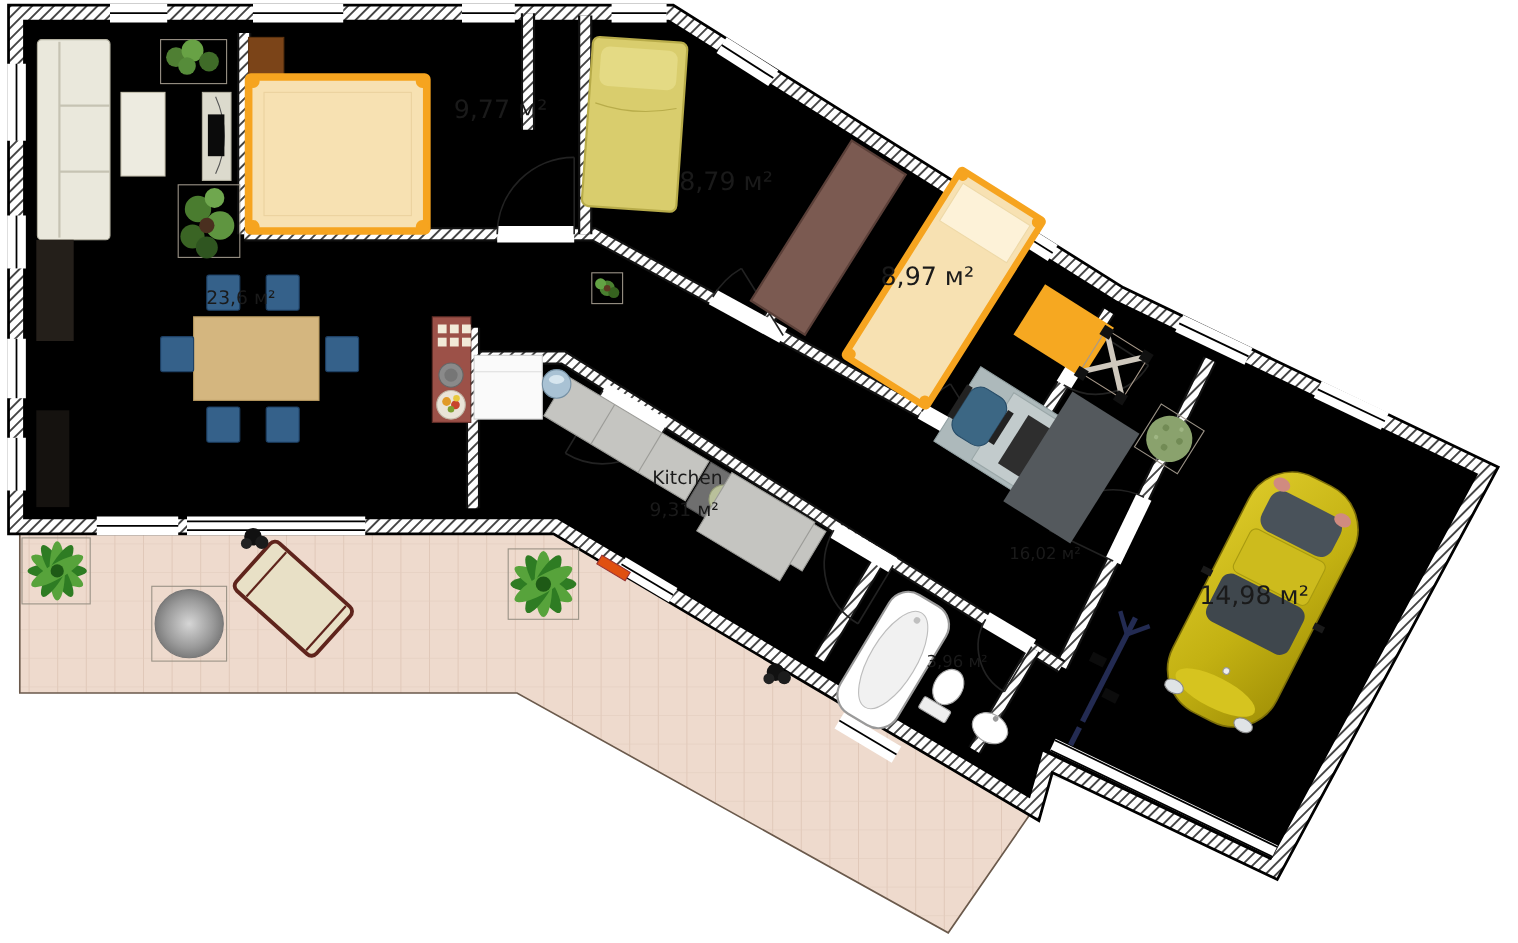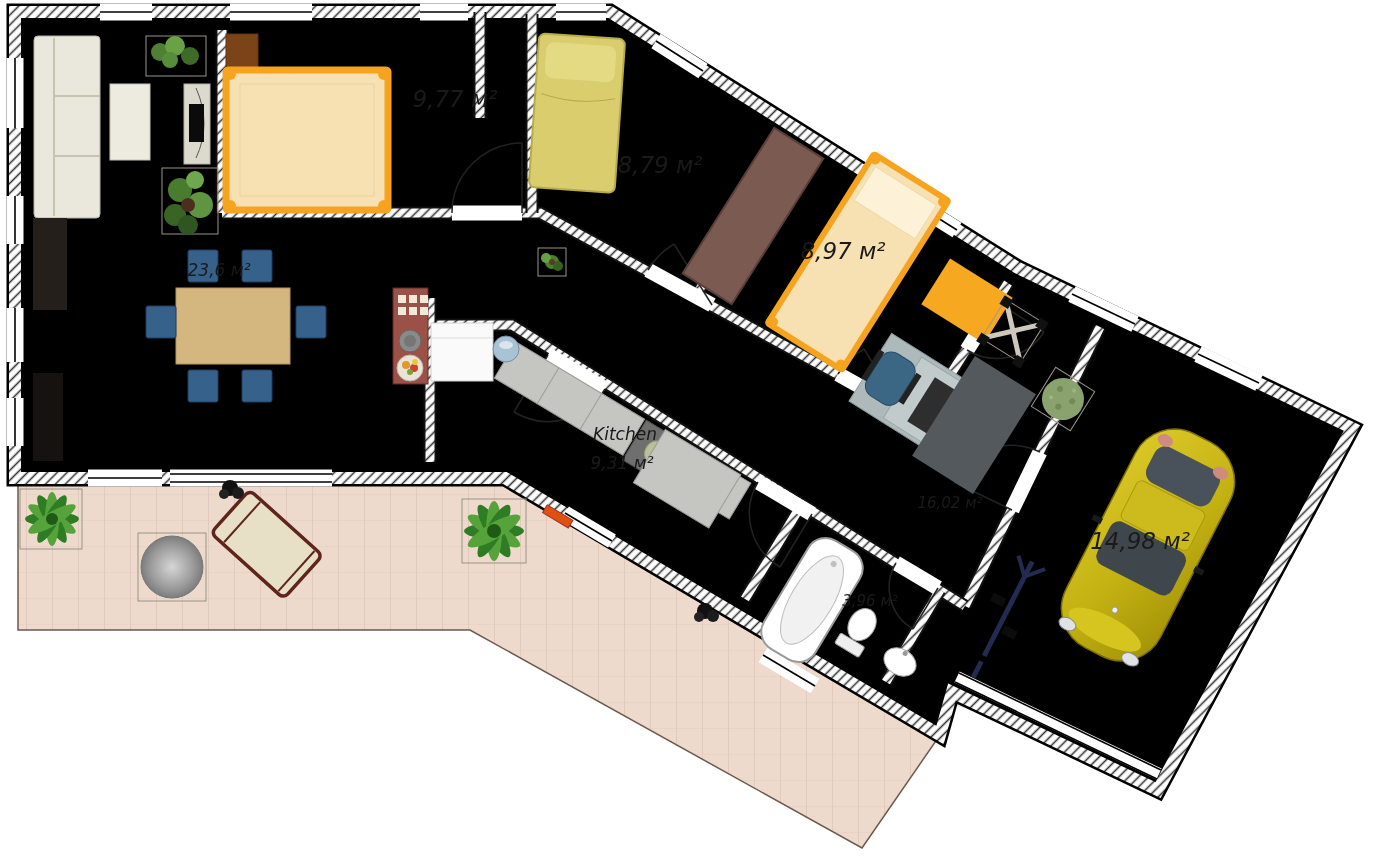--- a/index.html
+++ b/index.html
@@ -1,17 +1,17 @@
 <!DOCTYPE html>
 <html><head>
 <meta charset="utf-8">
 <title>Floor plan</title>
 <style>
   html,body{margin:0;padding:0;background:#ffffff;font-family:"DejaVu Sans",sans-serif;}
-  .stage{position:relative;width:1380px;height:857px;background:#ffffff;overflow:hidden;font-style:italic;}
+  .stage{position:relative;width:1380px;height:857px;background:#ffffff;overflow:hidden;}
   svg{position:absolute;left:0;top:0;}
   text{fill:#1a1a1a;}
   .lblBig{font-size:23px;}
   .lblMed{font-size:17px;}
   .lblSm{font-size:15px;}
   .wallO{fill:none;stroke:#000;stroke-width:17px;}
   .wallOH{fill:none;stroke:url(#hatch);stroke-width:12px;}
   .wallI{fill:none;stroke:#111;stroke-width:13px;}
   .wallIH{fill:none;stroke:url(#hatch);stroke-width:9px;}
   .winGap{fill:none;stroke:#fff;stroke-width:17px;}

